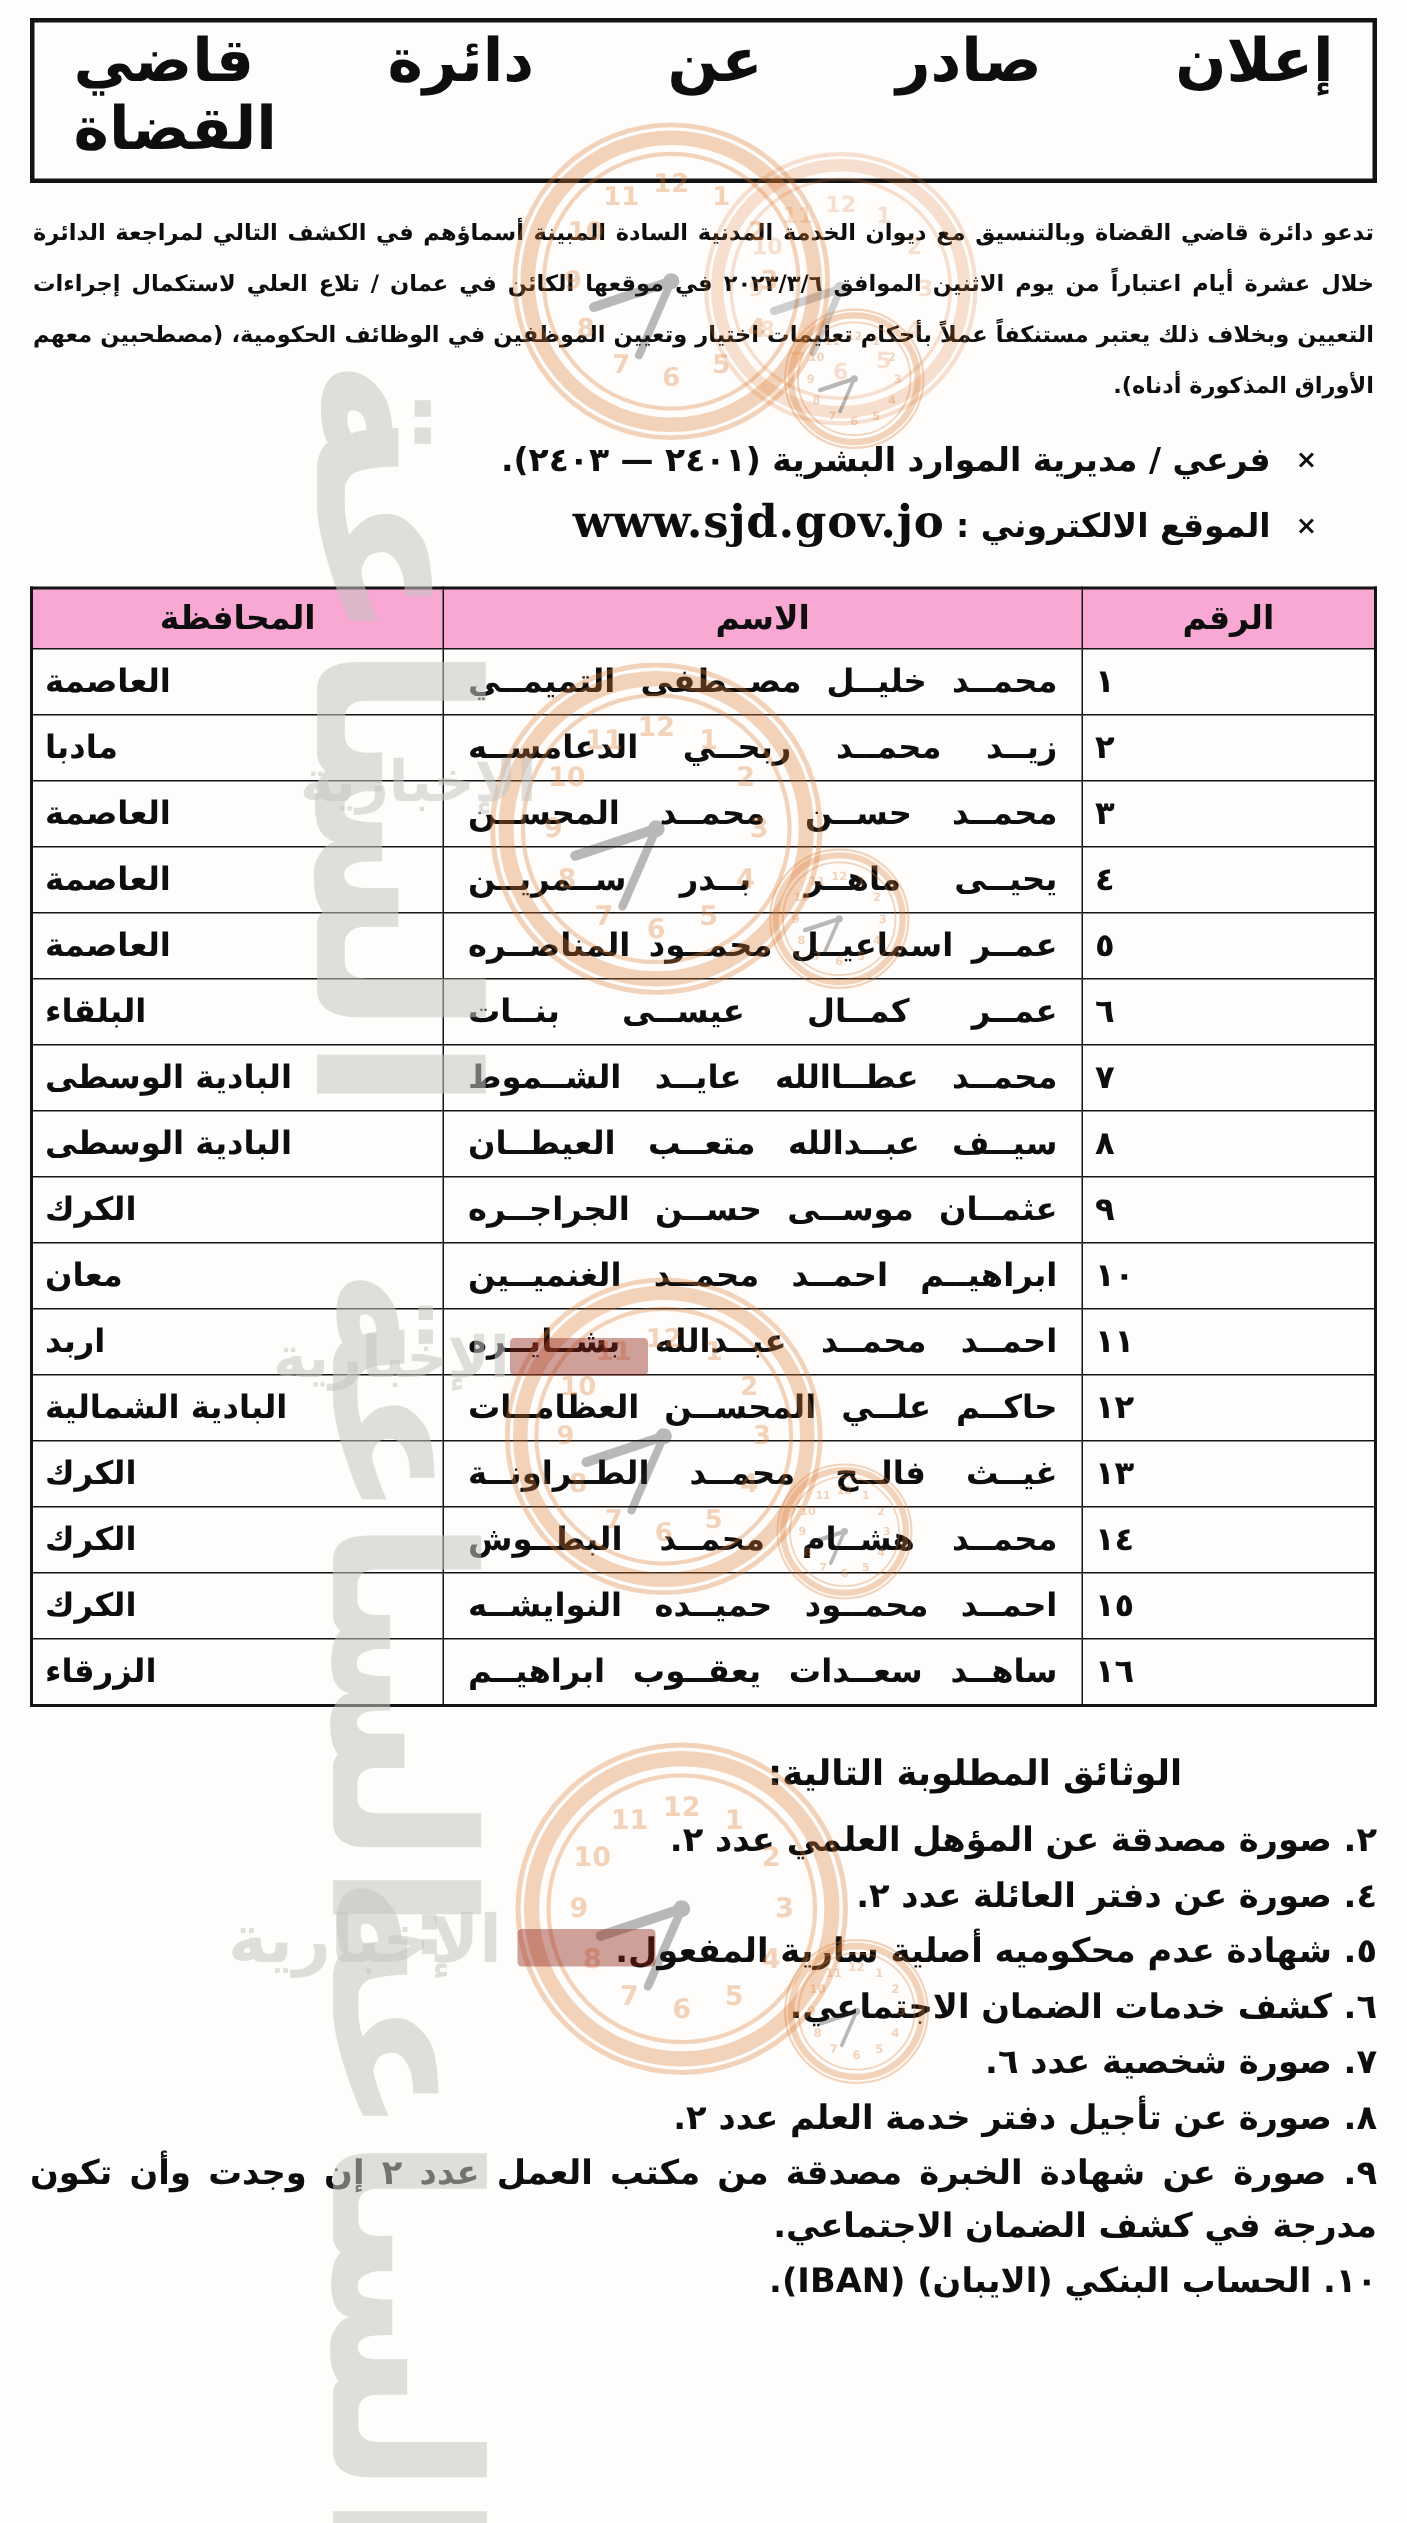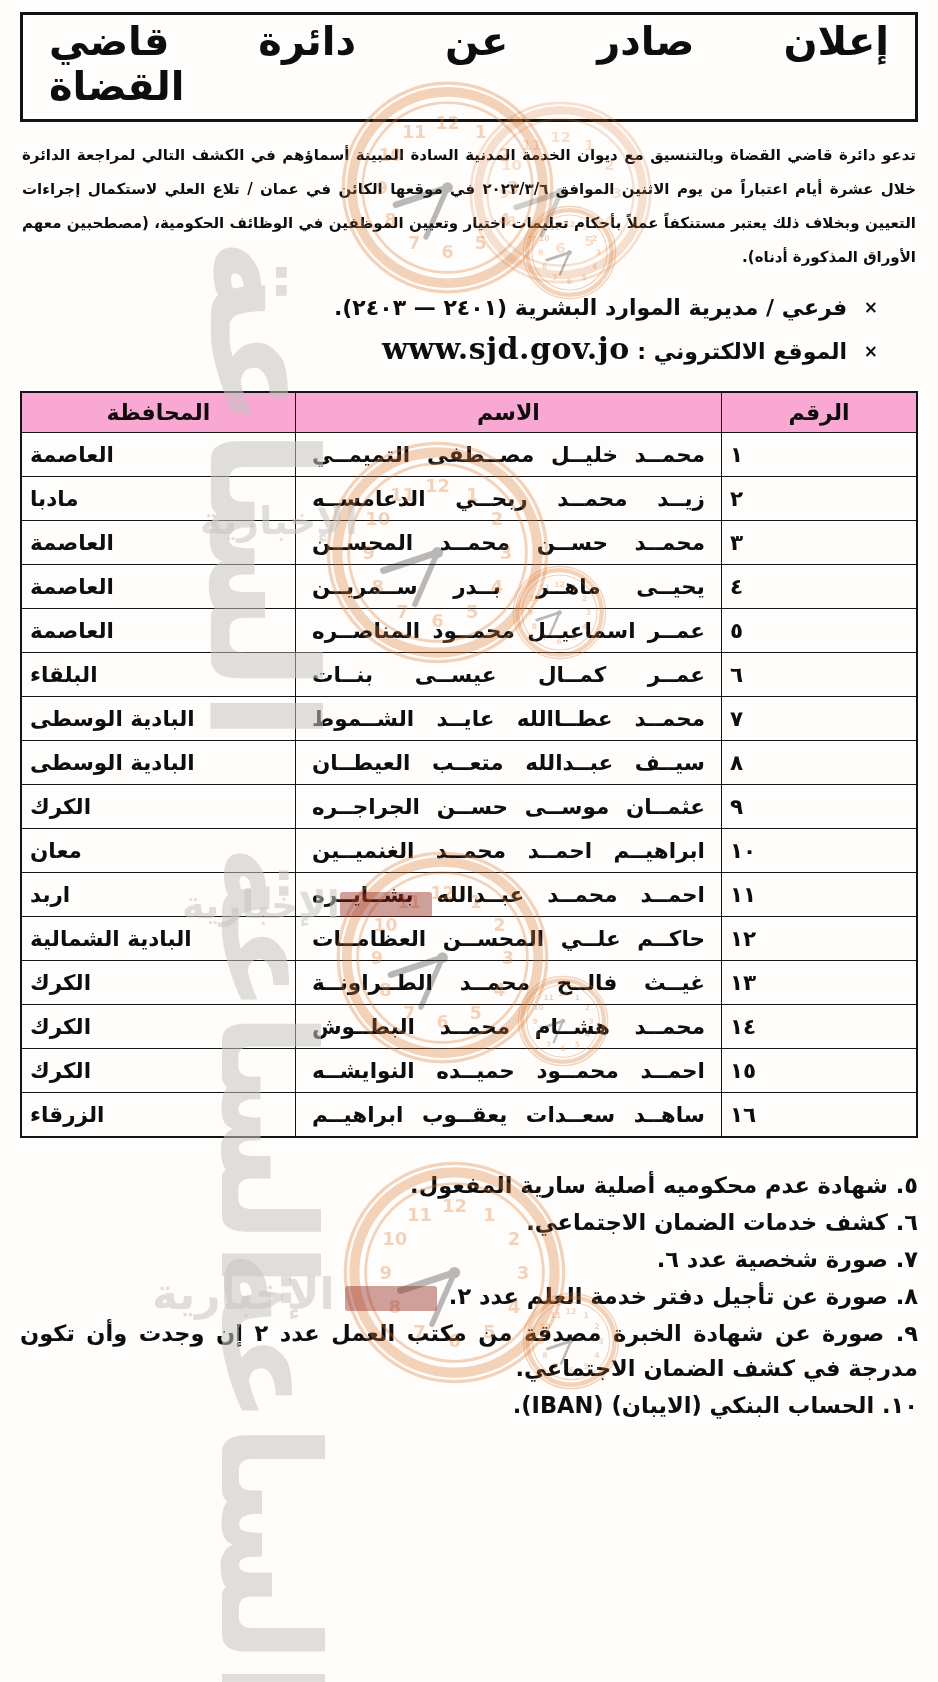--- a/index.html
+++ b/index.html
@@ -158,21 +158,24 @@
           </tr>
         <tr>
             <td class="c-num">١٦</td>
             <td class="c-name">ساهــد سعــدات يعقــوب ابراهيــم</td>
             <td class="c-gov">الزرقاء</td>
           </tr>
       </tbody>
     </table>
 
     <div class="docs">
+      <h2>الوثائق المطلوبة التالية:</h2>
       <ol>
+        <li>٢. صورة مصدقة عن المؤهل العلمي عدد ٢.</li>
+        <li>٤. صورة عن دفتر العائلة عدد ٢.</li>
         <li>٥. شهادة عدم محكوميه أصلية سارية المفعول.</li>
         <li>٦. كشف خدمات الضمان الاجتماعي.</li>
         <li>٧. صورة شخصية عدد ٦.</li>
         <li>٨. صورة عن تأجيل دفتر خدمة العلم عدد ٢.</li>
         <li>٩. صورة عن شهادة الخبرة مصدقة من مكتب العمل عدد ٢ إن وجدت وأن تكون مدرجة في كشف الضمان الاجتماعي.</li>
         <li>١٠. الحساب البنكي (الايبان) (IBAN).</li>
       </ol>
     </div>
 
   </div>

